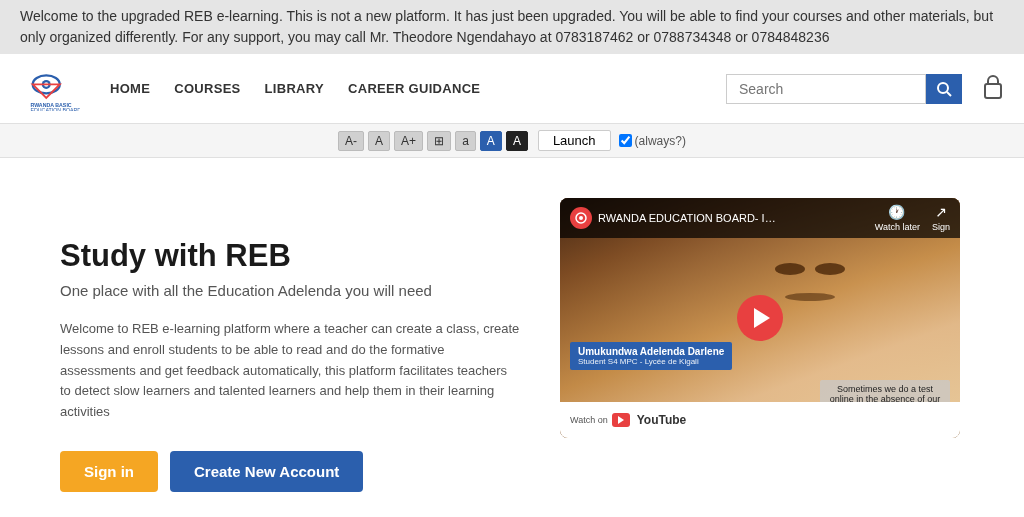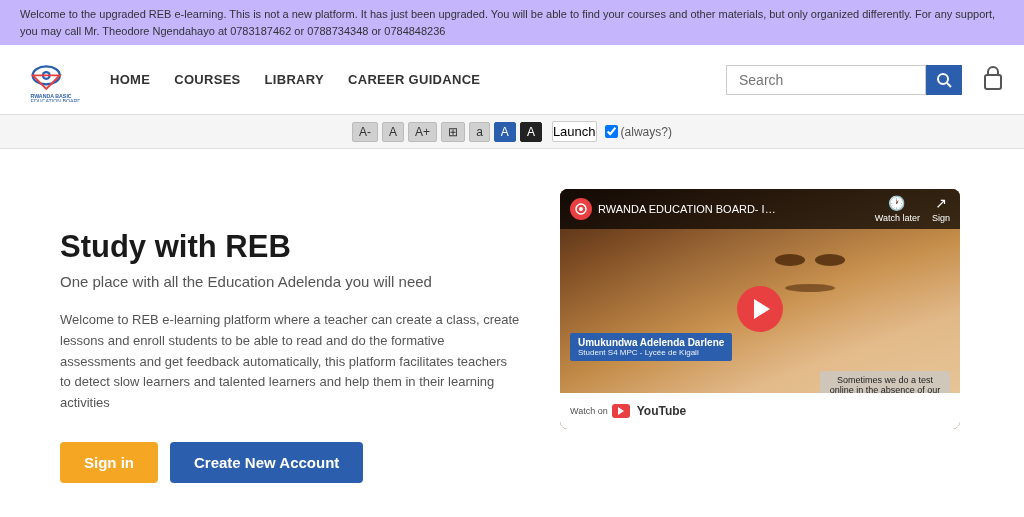--- a/index.html
+++ b/index.html
@@ -1,22 +1,22 @@
 <!DOCTYPE html>
 <html><head>
   <meta charset="utf-8">
   <style>
     * { margin: 0; padding: 0; box-sizing: border-box; }
     body { font-family: Arial, sans-serif; background: #fff; width: 1024px; min-height: 517px; overflow-x: hidden; }
 
     
     .top-banner {
-      background: #c4b5fd;
+      background: #e5e5e5;
       padding: 6px 20px;
-      font-size: 11px;
+      font-size: 14px;
       color: #333;
       line-height: 1.5;
     }
 
     
     .header {
       display: flex;
       align-items: center;
       padding: 12px 20px;
       background: #fff;
@@ -109,21 +109,21 @@
 
     .acc-btn.active-black {
       background: #222;
       color: #fff;
       border-color: #222;
     }
 
     .launch-btn {
       background: #fff;
       border: 1px solid #ccc;
-      padding: 2px 0;
+      padding: 2px 14px;
       font-size: 13px;
       cursor: pointer;
       border-radius: 2px;
       margin-left: 6px;
     }
 
     .always-check {
       font-size: 12px;
       color: #555;
       margin-left: 4px;

